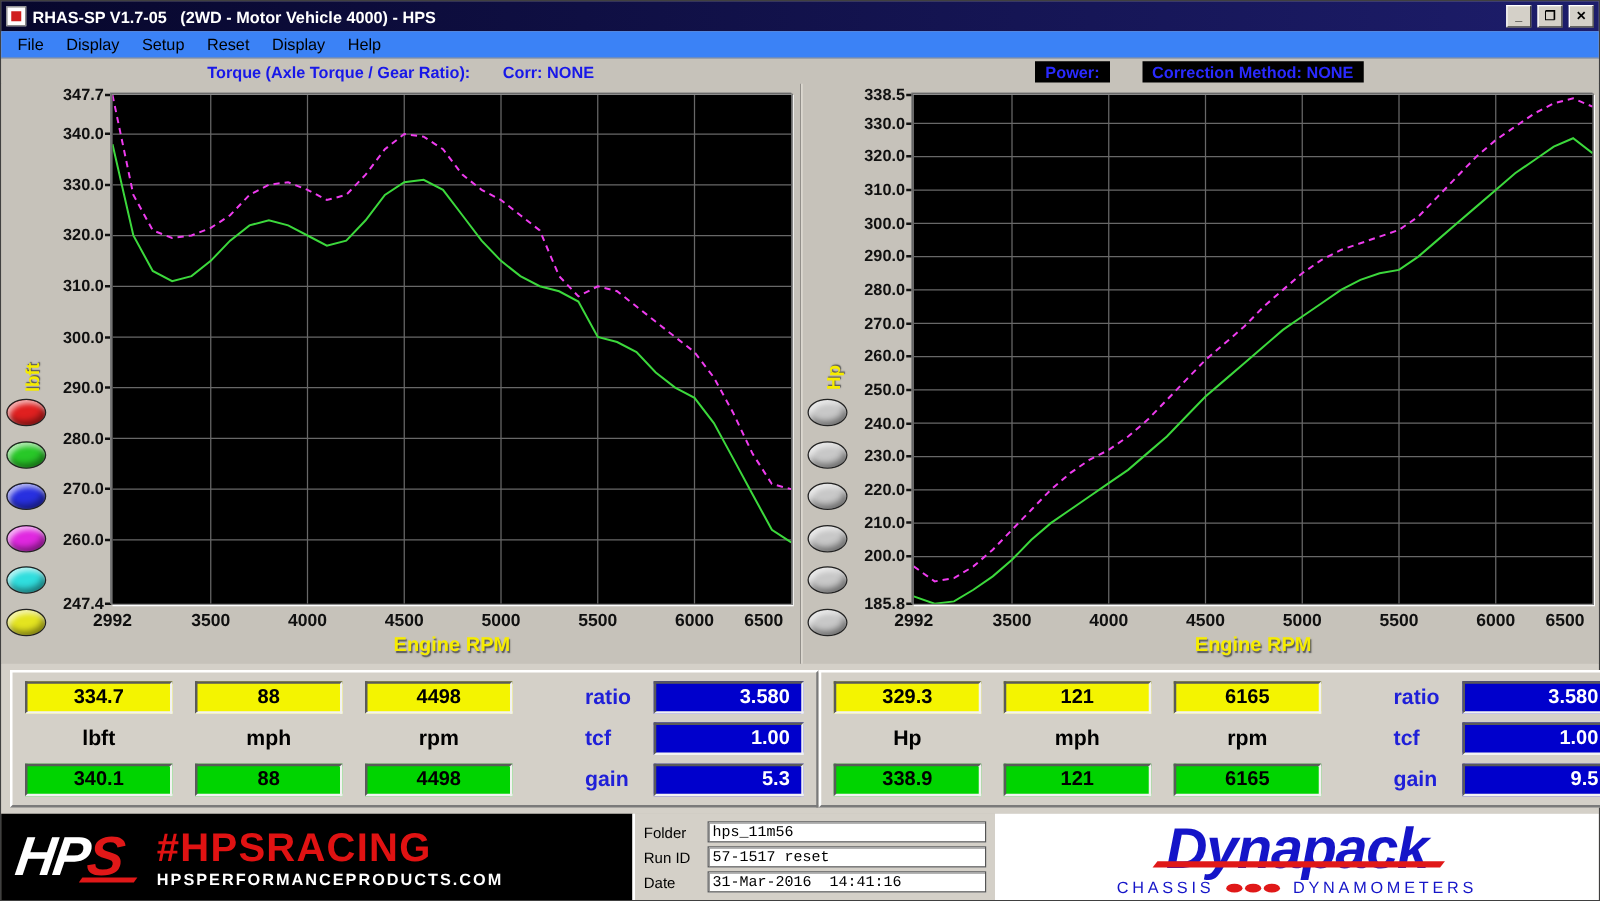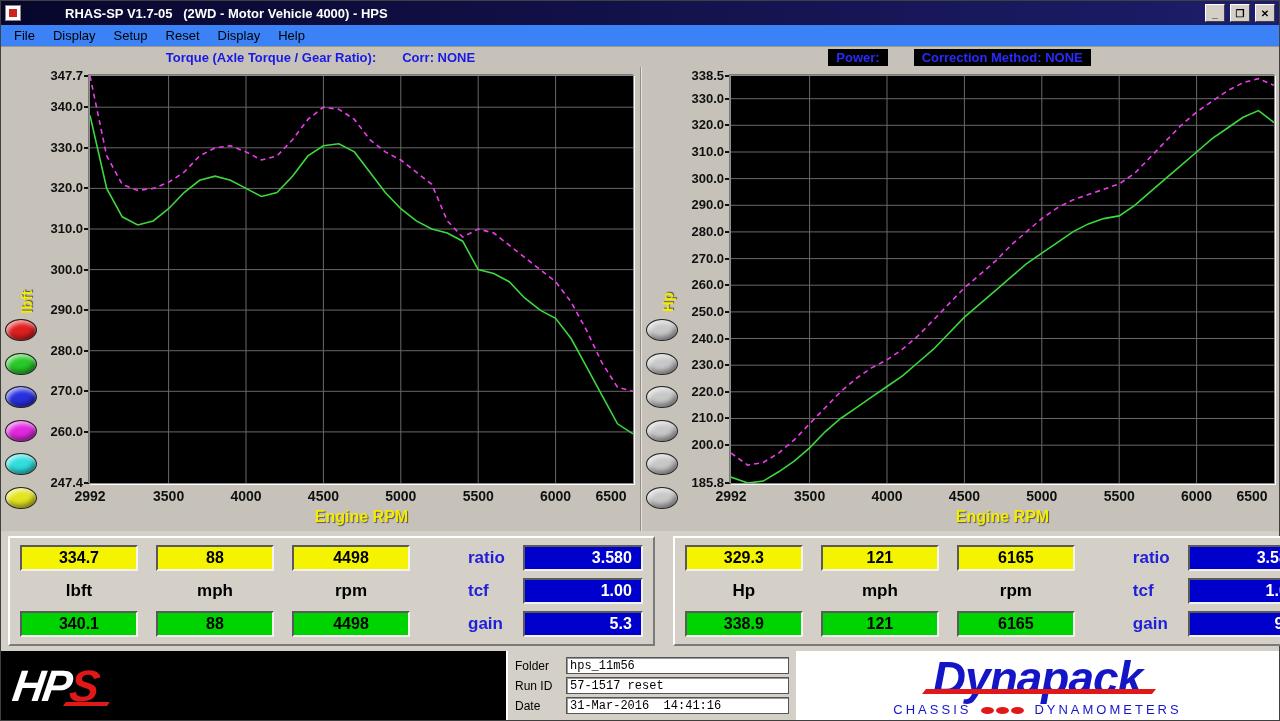--- a/index.html
+++ b/index.html
@@ -4,21 +4,21 @@
 <style>
   * { margin:0; padding:0; box-sizing:border-box; }
   html,body { width:1280px; height:721px; overflow:hidden; }
   body { font-family:"Liberation Sans", sans-serif; background:#d4d0c8; }
   .app { width:1280px; height:721px; display:flex; flex-direction:column; border:1px solid #404040; background:#c6c2ba; }
 
   
   .titlebar { height:24px; background:linear-gradient(90deg,#07072c,#1d1d6b); display:flex; align-items:center; padding:0 4px; gap:5px; flex:0 0 auto; }
   .app-icon { width:16px; height:16px; background:#fff; border:1px solid #888; position:relative; flex:0 0 auto; }
   .app-icon::after { content:""; position:absolute; inset:3px; background:#d02020; }
-  .titlebar .title { color:#fff; font-weight:bold; font-size:13px; white-space:pre; flex:1; overflow:hidden;margin-left:39px; }
+  .titlebar .title { color:#fff; font-weight:bold; font-size:13px; white-space:pre; flex:1; overflow:hidden; }
   .tb-btn { width:20px; height:18px; background:#d4d0c8; border:1px solid; border-color:#fff #404040 #404040 #fff; font-size:10px; font-weight:bold; display:flex; align-items:center; justify-content:center; color:#000; }
 
   
   .menubar { height:22px; background:#3b82f6; display:flex; align-items:center; padding-left:4px; border-bottom:1px solid #9a968e; flex:0 0 auto; }
   .menu-item { padding:2px 9px; font-size:13px; color:#000; }
 
   
   .headers { height:20px; display:flex; background:#c6c2ba; flex:0 0 auto; }
   .header-half { width:640px; display:flex; align-items:center; justify-content:center; gap:26px; font-size:13px; font-weight:bold; color:#1818e8; }
   .header-patch { background:#000; color:#2a2aff; padding:1px 8px; }
@@ -34,21 +34,21 @@
   .ymark { position:absolute; right:-6px; width:5px; height:2px; background:#101010; }
   .xticks { position:absolute; left:89px; top:421px; width:543px; height:16px; }
   .xtick { position:absolute; width:60px; text-align:center; font-size:14px; font-weight:bold; color:#101010; }
   .xlabel { position:absolute; left:89px; top:441px; width:543px; text-align:center; font-size:16px; font-weight:bold; color:#f6ec00; text-shadow:1px 1px 1px #555; }
   .ylabel { position:absolute; left:-10px; top:225px; width:74px; height:20px; text-align:center; transform:rotate(-90deg); font-size:15px; font-weight:bold; color:#f6ec00; text-shadow:1px 1px 1px #555; }
   .ovals { position:absolute; left:4px; top:0; width:36px; height:100%; }
   .oval { position:absolute; left:0; width:32px; height:22px; border-radius:50%; border:1px solid #222;
           box-shadow:inset 2px 3px 4px rgba(255,255,255,.65), inset -2px -3px 5px rgba(0,0,0,.45); }
 
   
-  .readouts { height:120px; flex:0 0 auto; display:flex; gap:18px; padding:5px 7px; background:#d4d0c8; }
+  .readouts { height:120px; flex:0 0 auto; display:flex; gap:0; padding:5px 7px; background:#d4d0c8; }
   .readout-group { flex:1; border:2px solid; border-color:#ffffff #7a7a7a #7a7a7a #ffffff; background:#d4d0c8;
                    display:grid; grid-template-columns:118px 118px 118px 1fr 120px; grid-auto-rows:26px;
                    column-gap:18px; row-gap:7px; padding:7px 10px; align-items:center; }
   .val-box { height:26px; display:flex; align-items:center; justify-content:center; font-size:16px; font-weight:bold;
              border:2px solid; border-color:#5a5a5a #f2f2f2 #f2f2f2 #5a5a5a; }
   .val-box.yellow { background:#f4f400; color:#000; }
   .val-box.green  { background:#00d400; color:#000; }
   .val-box.blue   { background:#0000cc; color:#fff; justify-content:flex-end; padding-right:9px; }
   .unit-label { text-align:center; font-size:17px; font-weight:bold; color:#000; }
   .blue-label { font-size:17px; font-weight:bold; color:#2020d8; padding-left:40px; }
@@ -308,20 +308,24 @@
     </div>
 
   </div>
 
   <div class="footer">
 
     <div class="hps-section">
       <div class="hps-logo">
         <span>HP</span><span class="s">S</span>
       </div>
+      <div class="hps-tagline">
+        <span class="hashtag">#HPSRACING</span>
+        <span class="website">HPSPERFORMANCEPRODUCTS.COM</span>
+      </div>
     </div>
 
     <div class="fields-section">
       <div class="field-row">
         <span class="field-label">Folder</span>
         <input class="field-input" type="text" value="hps_11m56" style="">
       </div>
       <div class="field-row">
         <span class="field-label">Run ID</span>
         <input class="field-input" type="text" value="57-1517 reset" style="">

